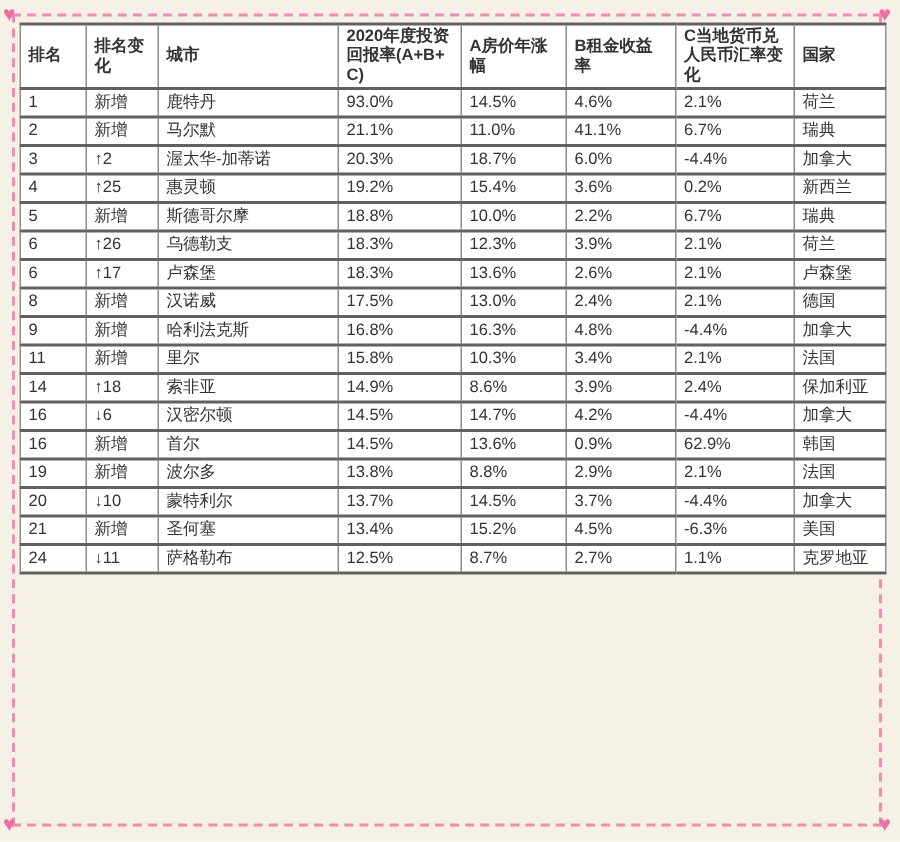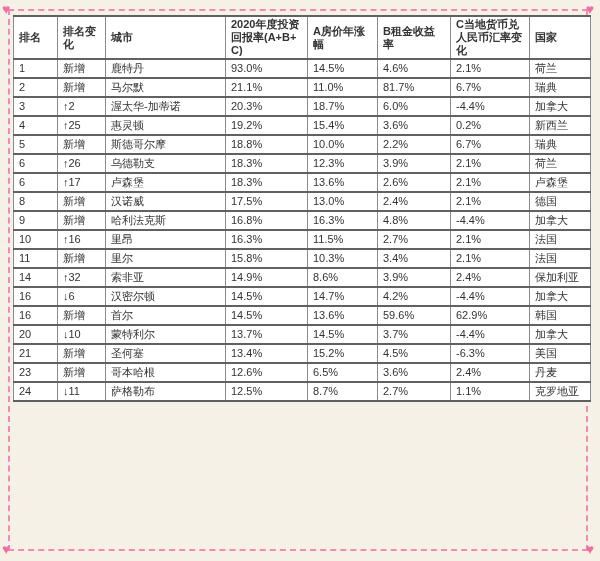--- a/index.html
+++ b/index.html
@@ -110,21 +110,21 @@
           <td>4.6%</td>
           <td>2.1%</td>
           <td>荷兰</td>
         </tr>
         <tr>
           <td>2</td>
           <td>新增</td>
           <td>马尔默</td>
           <td>21.1%</td>
           <td>11.0%</td>
-          <td>81.7%</td>
+          <td>41.1%</td>
           <td>6.7%</td>
           <td>瑞典</td>
         </tr>
         <tr>
           <td>3</td>
           <td>↑2</td>
           <td>渥太华-加蒂诺</td>
           <td>20.3%</td>
           <td>18.7%</td>
           <td>6.0%</td>
@@ -185,42 +185,32 @@
           <td>9</td>
           <td>新增</td>
           <td>哈利法克斯</td>
           <td>16.8%</td>
           <td>16.3%</td>
           <td>4.8%</td>
           <td>-4.4%</td>
           <td>加拿大</td>
         </tr>
         <tr>
-          <td>10</td>
-          <td>↑16</td>
-          <td>里昂</td>
-          <td>16.3%</td>
-          <td>11.5%</td>
-          <td>2.7%</td>
-          <td>2.1%</td>
-          <td>法国</td>
-        </tr>
-        <tr>
           <td>11</td>
           <td>新增</td>
           <td>里尔</td>
           <td>15.8%</td>
           <td>10.3%</td>
           <td>3.4%</td>
           <td>2.1%</td>
           <td>法国</td>
         </tr>
         <tr>
           <td>14</td>
-          <td>↑32</td>
+          <td>↑18</td>
           <td>索非亚</td>
           <td>14.9%</td>
           <td>8.6%</td>
           <td>3.9%</td>
           <td>2.4%</td>
           <td>保加利亚</td>
         </tr>
         <tr>
           <td>16</td>
           <td>↓6</td>
@@ -230,53 +220,53 @@
           <td>4.2%</td>
           <td>-4.4%</td>
           <td>加拿大</td>
         </tr>
         <tr>
           <td>16</td>
           <td>新增</td>
           <td>首尔</td>
           <td>14.5%</td>
           <td>13.6%</td>
-          <td>59.6%</td>
+          <td>0.9%</td>
           <td>62.9%</td>
           <td>韩国</td>
+        </tr>
+        <tr>
+          <td>19</td>
+          <td>新增</td>
+          <td>波尔多</td>
+          <td>13.8%</td>
+          <td>8.8%</td>
+          <td>2.9%</td>
+          <td>2.1%</td>
+          <td>法国</td>
         </tr>
         <tr>
           <td>20</td>
           <td>↓10</td>
           <td>蒙特利尔</td>
           <td>13.7%</td>
           <td>14.5%</td>
           <td>3.7%</td>
           <td>-4.4%</td>
           <td>加拿大</td>
         </tr>
         <tr>
           <td>21</td>
           <td>新增</td>
           <td>圣何塞</td>
           <td>13.4%</td>
           <td>15.2%</td>
           <td>4.5%</td>
           <td>-6.3%</td>
           <td>美国</td>
-        </tr>
-        <tr>
-          <td>23</td>
-          <td>新增</td>
-          <td>哥本哈根</td>
-          <td>12.6%</td>
-          <td>6.5%</td>
-          <td>3.6%</td>
-          <td>2.4%</td>
-          <td>丹麦</td>
         </tr>
         <tr>
           <td>24</td>
           <td>↓11</td>
           <td>萨格勒布</td>
           <td>12.5%</td>
           <td>8.7%</td>
           <td>2.7%</td>
           <td>1.1%</td>
           <td>克罗地亚</td>

